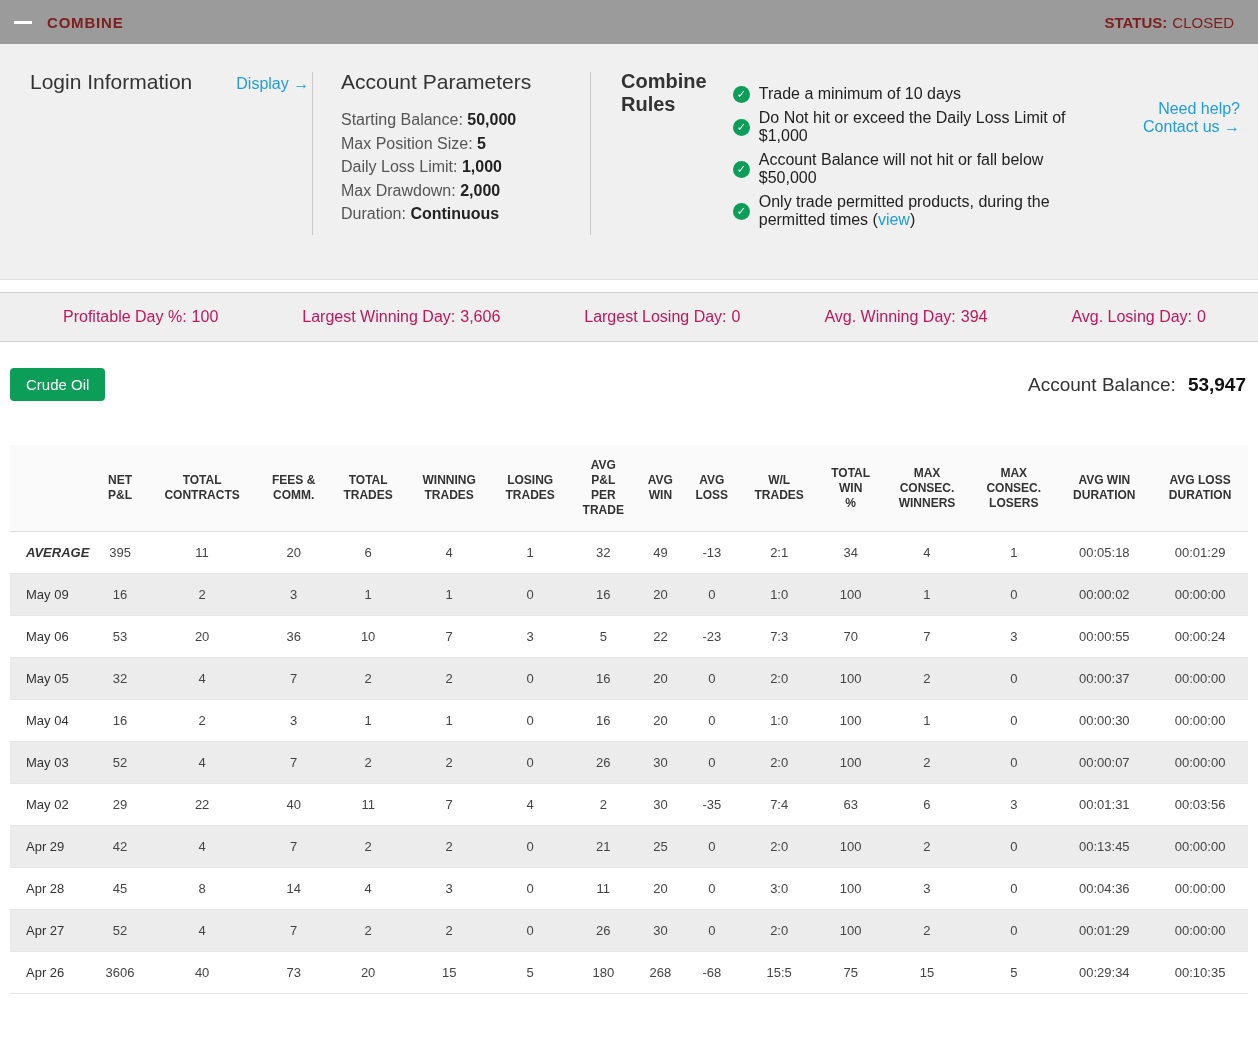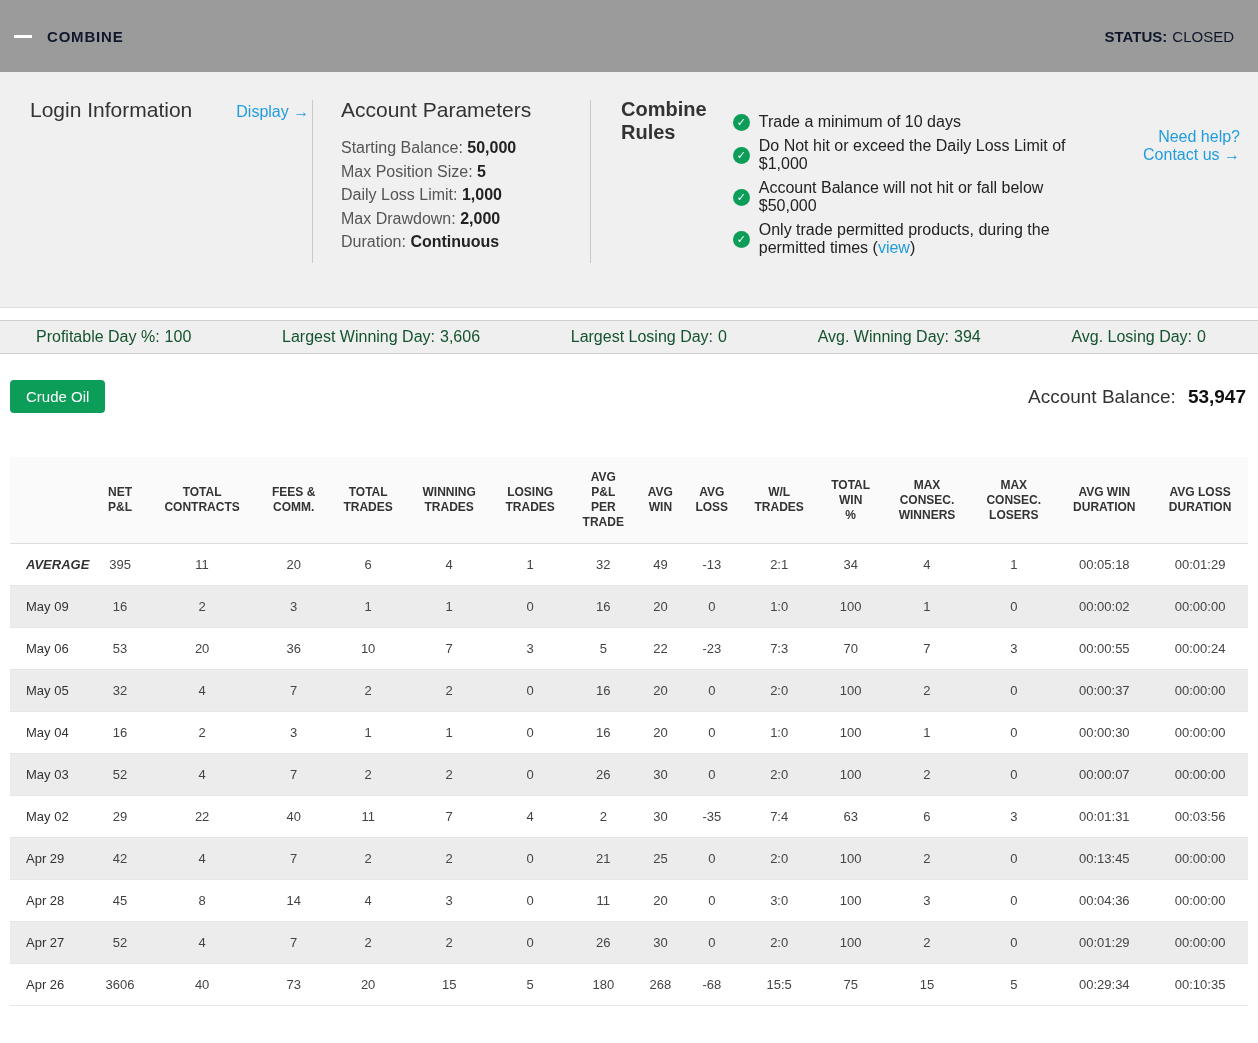--- a/index.html
+++ b/index.html
@@ -6,21 +6,21 @@
   html,body { background:#fff; }
   body {
     width:1258px; height:1043px; overflow:hidden;
     font-family:"Liberation Sans","DejaVu Sans",sans-serif;
     color:#333;
   }
   a { text-decoration:none; cursor:pointer; }
 
   
   .topbar {
-    height:72px; background:#9b9b9b; color:#0f172a;
+    height:44px; background:#9b9b9b; color:#7f1d1d;
     display:flex; align-items:center; justify-content:space-between;
     padding:0 24px 0 14px;
   }
   .topbar-left { display:flex; align-items:center; gap:15px; }
   .minus-icon { width:18px; height:3px; background:#fff; display:inline-block; cursor:pointer; }
   .combine-title { font-weight:bold; font-size:15px; letter-spacing:0.8px; }
   .status { font-size:15px; }
   .status .lbl { font-weight:bold; margin-right:5px; }
 
   
@@ -43,24 +43,24 @@
   .rules li { display:flex; align-items:center; gap:9px; font-size:16px; color:#222; margin-bottom:6px; }
   .check-icon {
     width:17px; height:17px; border-radius:50%; background:#0c9d58; color:#fff;
     font-size:11px; line-height:17px; display:inline-flex; align-items:center; justify-content:center;
     flex:none; font-weight:bold;
   }
   .help-row { text-align:right; margin-top:30px; font-size:16px; }
 
   
   .statsbar {
-    margin-top:12px; height:34px; background:#efefef;
+    margin-top:12px; height:50px; background:#efefef;
     border-top:1px solid #cfcfcf; border-bottom:1px solid #cfcfcf;
     display:flex; align-items:center; justify-content:space-between;
-    padding:0 52px 0 36px; font-size:16px; color:#14532d;
+    padding:0 52px 0 63px; font-size:16px; color:#be185d;
   }
   .stat .lbl { margin-right:5px; }
 
   
   .toolbar {
     display:flex; align-items:center; justify-content:space-between;
     padding:26px 12px 0 10px;
   }
   .product-btn {
     background:#0c9d58; color:#fff; border:none; border-radius:4px;

